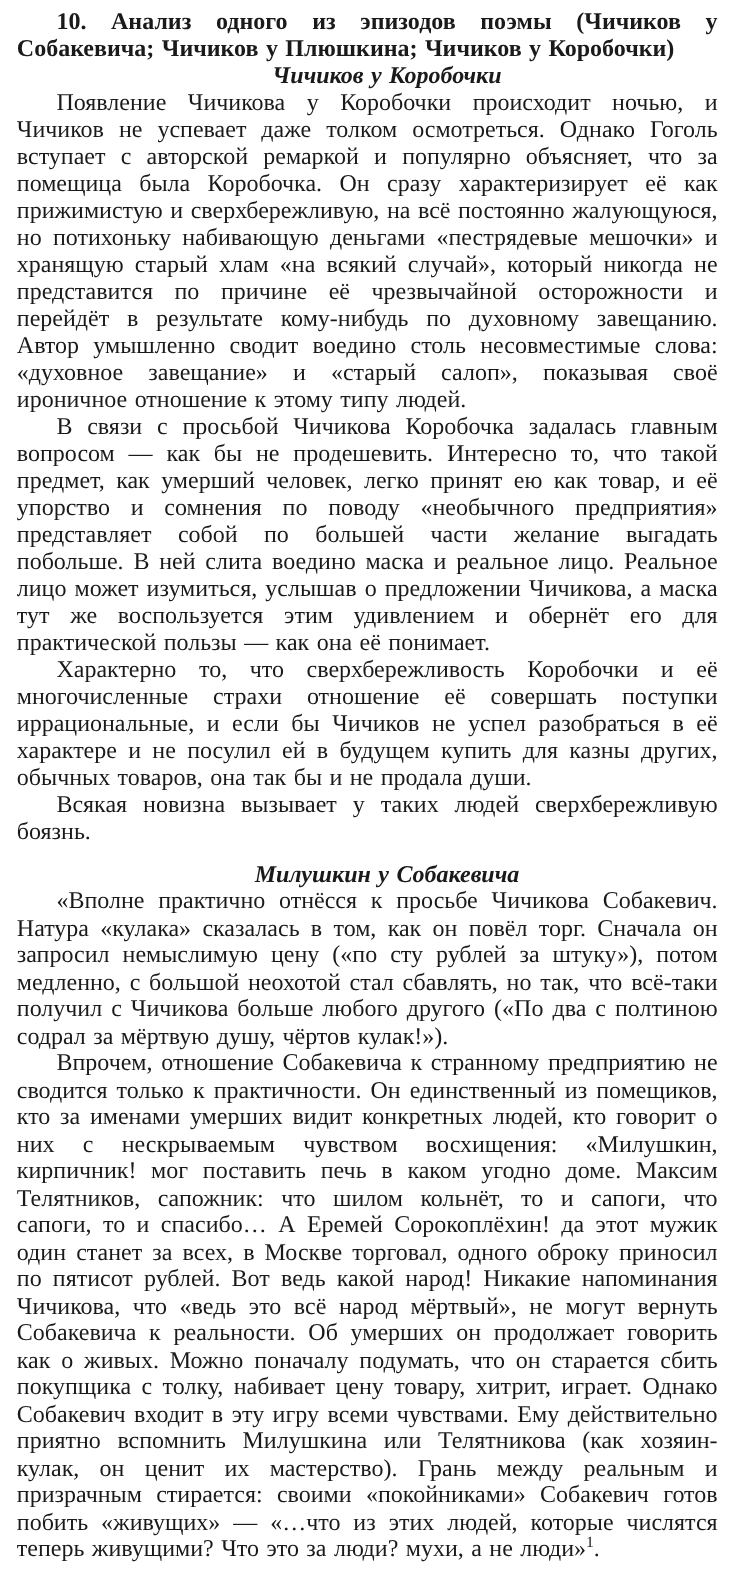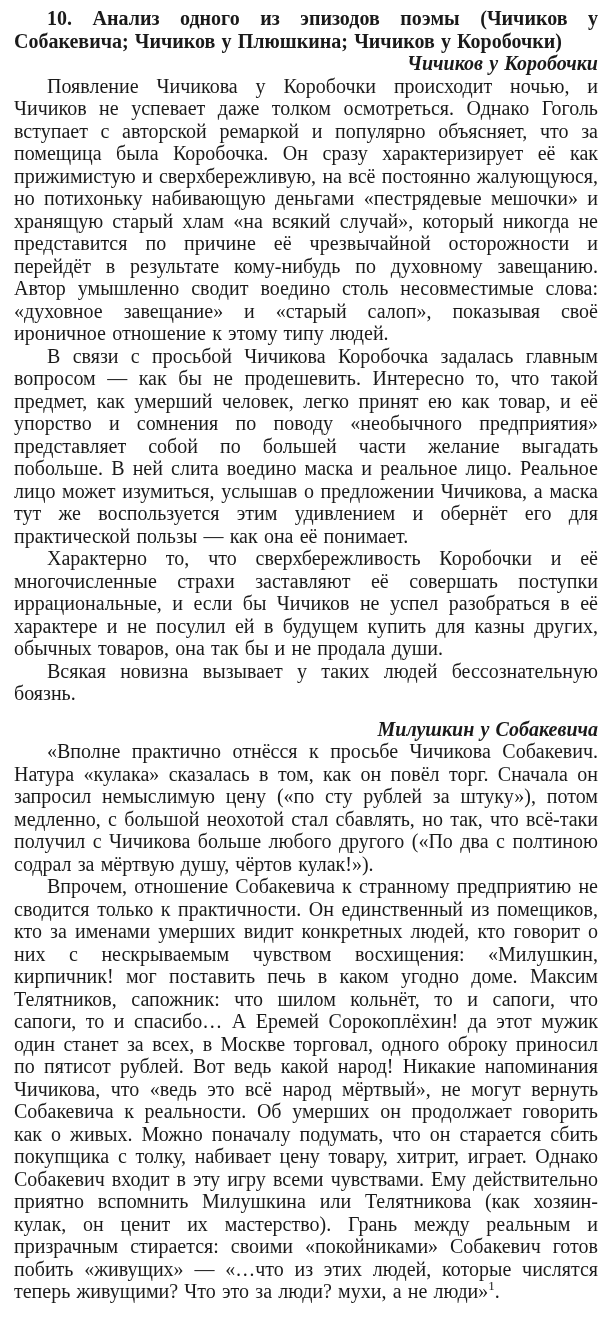--- a/index.html
+++ b/index.html
@@ -31,21 +31,21 @@
     hyphens: auto;
     -webkit-hyphens: auto;
     word-spacing: 0.06em;
   }
   .title {
     font-weight: bold;
   }
   .subheading {
     font-weight: bold;
     font-style: italic;
-    text-align: right;
+    text-align: center;
   }
   .section-gap {
     margin-top: 13px;
   }
   sup.footnote {
     font-size: 13px;
     line-height: 0;
     vertical-align: super;
   }
 </style>
@@ -53,22 +53,22 @@
 <body>
 
 <main class="page">
 
   <p class="title">10. Анализ одного из эпизодов поэмы (Чичиков у Собакевича; Чичиков у Плюшкина; Чичиков у Коробочки)</p>
 
   <section>
     <p class="subheading">Чичиков у Коробочки</p>
     <p class="para">Появление Чичикова у Коробочки происходит ночью, и Чичиков не успевает даже толком осмотреться. Однако Гоголь вступает с авторской ремаркой и популярно объясняет, что за помещица была Коробочка. Он сразу характеризирует её как прижимистую и сверхбережливую, на всё постоянно жалующуюся, но потихоньку набивающую деньгами «пестрядевые мешочки» и хранящую старый хлам «на всякий случай», который никогда не представится по причине её чрезвычайной осторожности и перейдёт в результате кому-нибудь по духовному завещанию. Автор умышленно сводит воедино столь несовместимые слова: «духовное завещание» и «старый салоп», показывая своё ироничное отношение к этому типу людей.</p>
     <p class="para">В связи с просьбой Чичикова Коробочка задалась главным вопросом — как бы не продешевить. Интересно то, что такой предмет, как умерший человек, легко принят ею как товар, и её упорство и сомнения по поводу «необычного предприятия» представляет собой по большей части желание выгадать побольше. В ней слита воедино маска и реальное лицо. Реальное лицо может изумиться, услышав о предложении Чичикова, а маска тут же воспользуется этим удивлением и обернёт его для практической пользы — как она её понимает.</p>
-    <p class="para">Характерно то, что сверхбережливость Коробочки и её многочисленные страхи заставляют её совершать поступки иррациональные, и если бы Чичиков не успел разобраться в её характере и не посулил ей в будущем купить для казны других, обычных товаров, она так бы и не продала души.</p>
-    <p class="para">Всякая новизна вызывает у таких людей бессознательную боязнь.</p>
+    <p class="para">Характерно то, что сверхбережливость Коробочки и её многочисленные страхи отношение её совершать поступки иррациональные, и если бы Чичиков не успел разобраться в её характере и не посулил ей в будущем купить для казны других, обычных товаров, она так бы и не продала души.</p>
+    <p class="para">Всякая новизна вызывает у таких людей сверхбережливую боязнь.</p>
   </section>
 
   <section class="section-gap">
     <p class="subheading">Милушкин у Собакевича</p>
     <p class="para">«Вполне практично отнёсся к просьбе Чичикова Собакевич. Натура «кулака» сказалась в том, как он повёл торг. Сначала он запросил немыслимую цену («по сту рублей за штуку»), потом медленно, с большой неохотой стал сбавлять, но так, что всё-таки получил с Чичикова больше любого другого («По два с полтиною содрал за мёртвую душу, чёртов кулак!»).</p>
     <p class="para"><span>Впрочем, отношение Собакевича к странному предприятию не сводится только к практичности. Он единственный из помещиков, кто за именами умерших видит конкретных людей, кто говорит о них с нескрываемым чувством восхищения: «Милушкин, кирпичник! мог поставить печь в каком угодно доме. Максим Телятников, сапожник: что шилом кольнёт, то и сапоги, что сапоги, то и спасибо… А Еремей Сорокоплёхин! да этот мужик один станет за всех, в Москве торговал, одного оброку приносил по пятисот рублей. Вот ведь какой народ! Никакие напоминания Чичикова, что «ведь это всё народ мёртвый», не могут вернуть Собакевича к реальности. Об умерших он продолжает говорить как о живых. Можно поначалу подумать, что он старается сбить покупщика с толку, набивает цену товару, хитрит, играет. Однако Собакевич входит в эту игру всеми чувствами. Ему действительно приятно вспомнить Милушкина или Телятникова (как хозяин-кулак, он ценит их мастерство). Грань между реальным и призрачным стирается: своими «покойниками» Собакевич готов побить «живущих» — «…что из этих людей, которые числятся теперь живущими? Что это за люди? мухи, а не люди»</span><sup class="footnote">1</sup><span>.</span></p>
   </section>
 
 </main>
 

